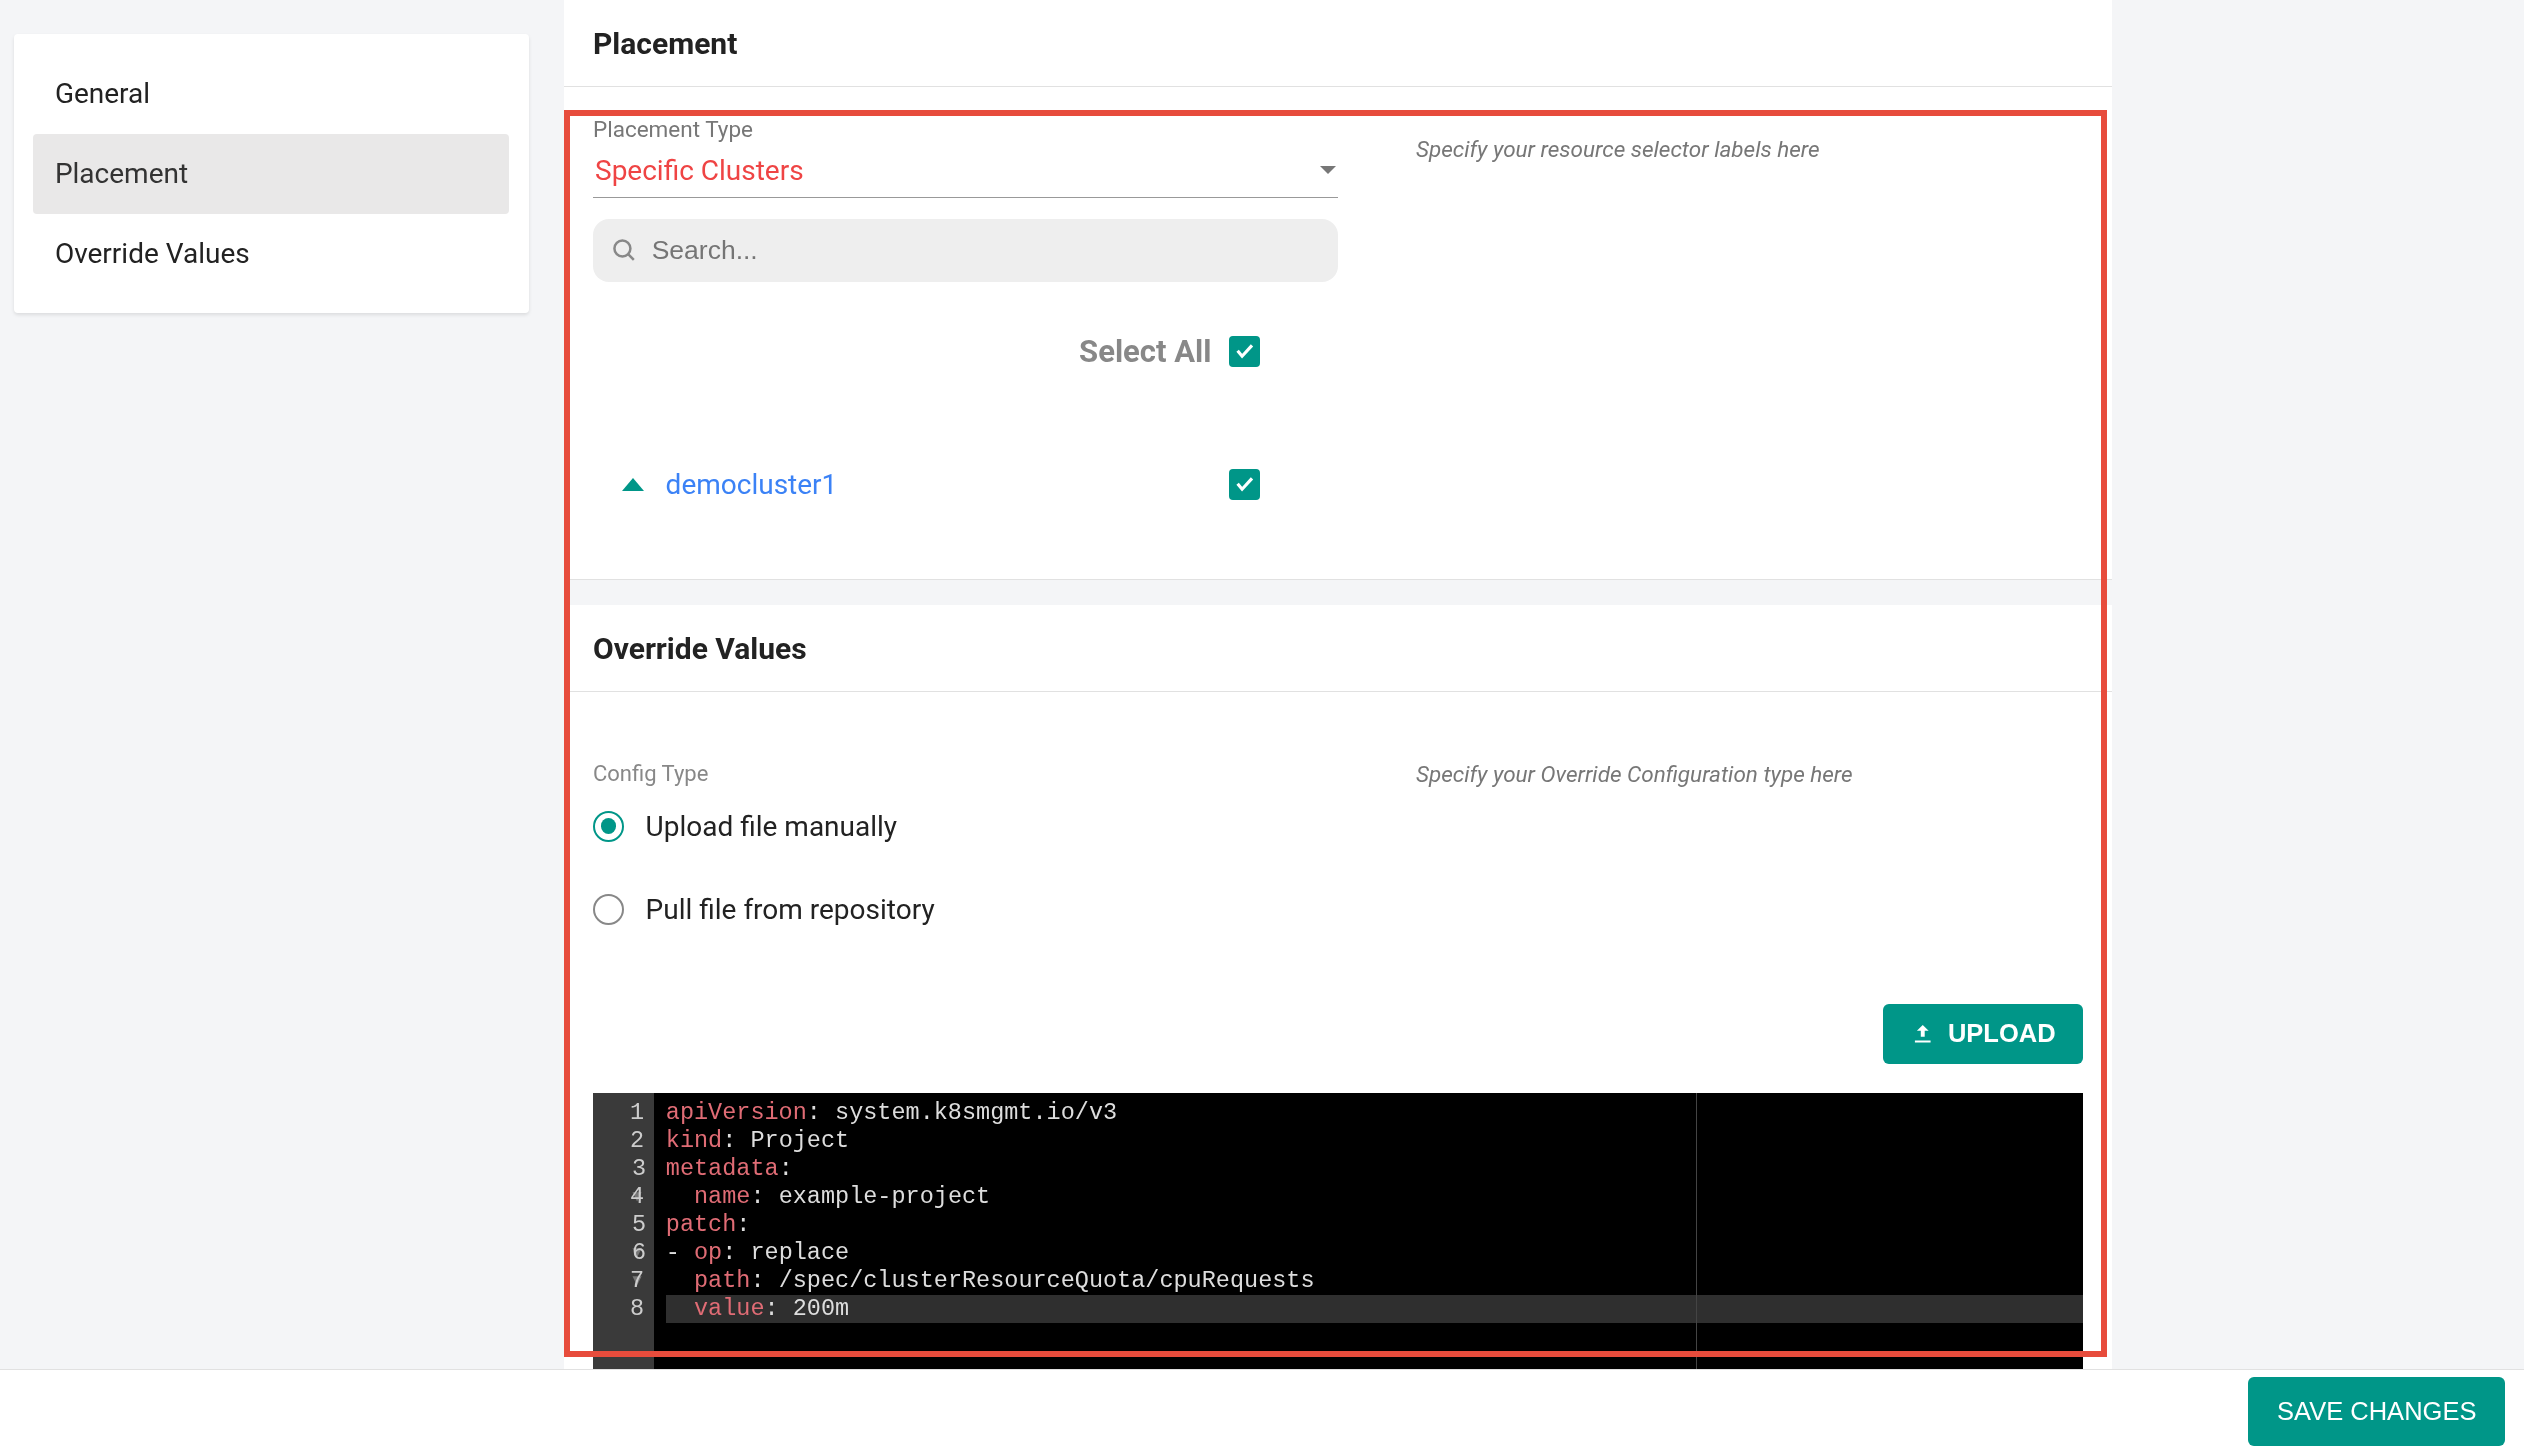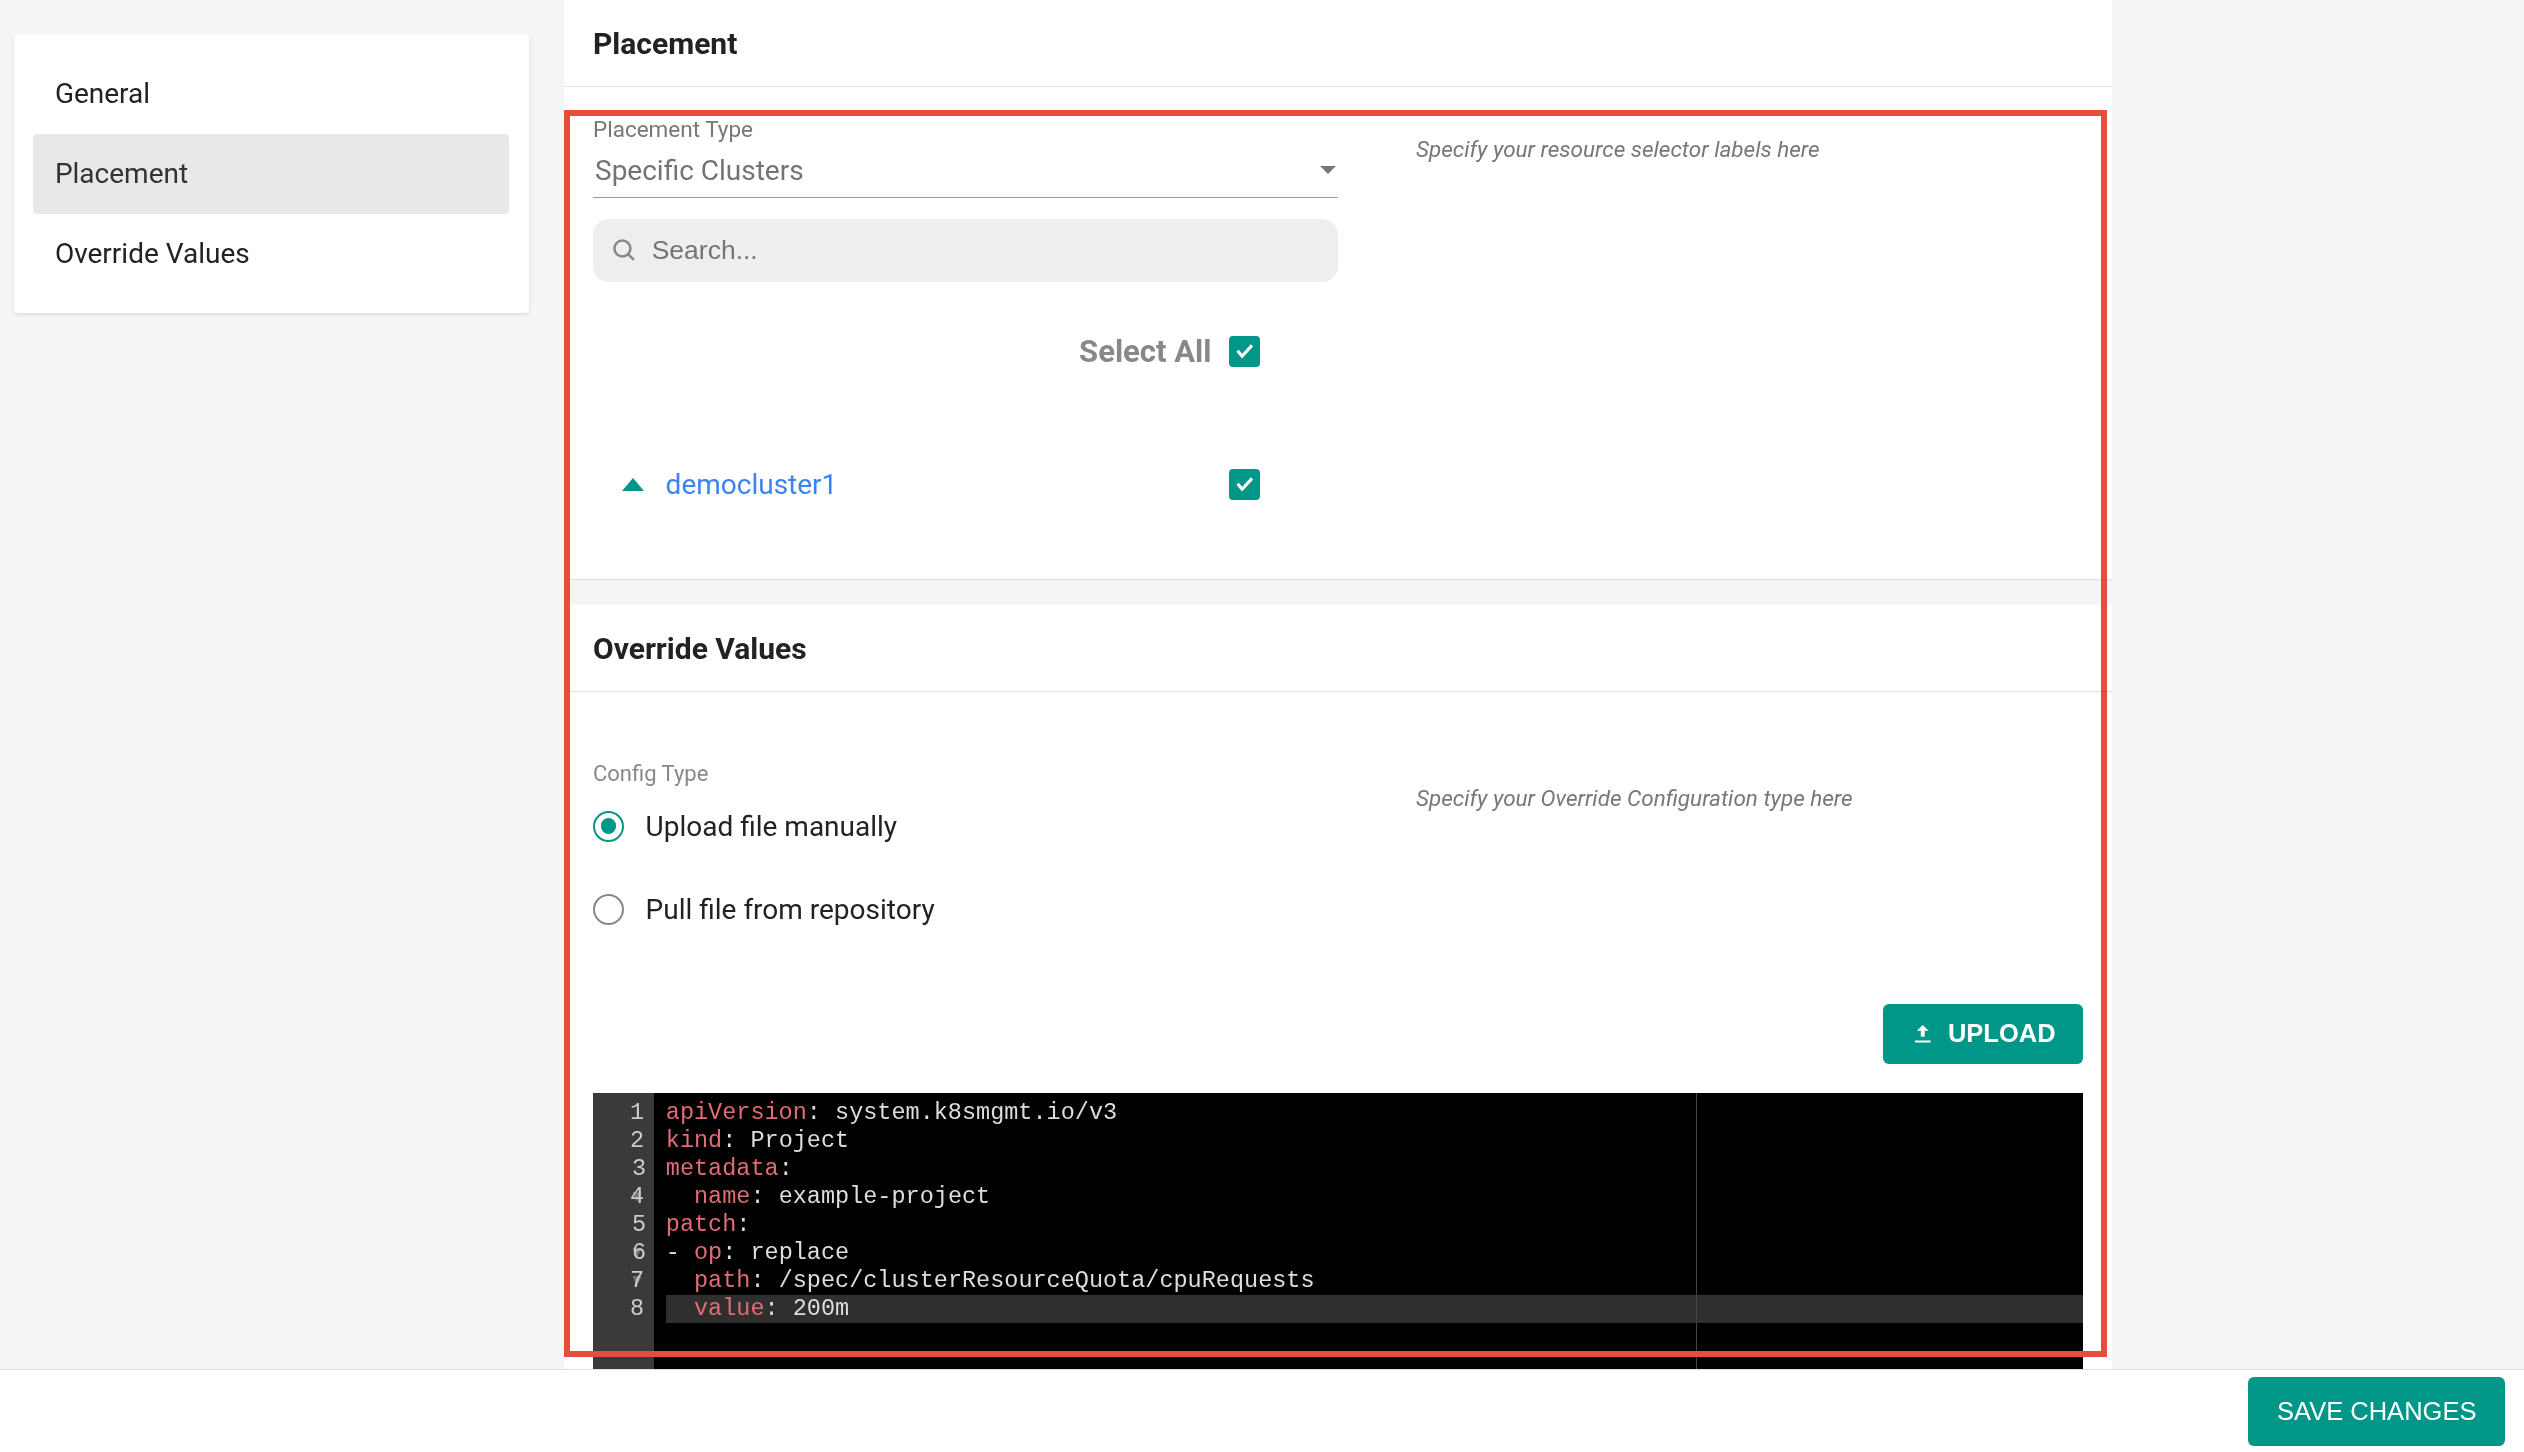--- a/index.html
+++ b/index.html
@@ -82,21 +82,21 @@
     color: #777;
     margin-bottom: 5.9px;
   }
   .select-field {
     display: flex;
     align-items: center;
     justify-content: space-between;
     border-bottom: 1px solid #999;
     padding: 5.9px 2px 9.8px 2px;
     font-size: 28px;
-    color: #737373;
+    color: #ef4444;
     cursor: pointer;
   }
   .caret-down {
     width: 0; height: 0;
     border-left: 8.8px solid transparent;
     border-right: 8.8px solid transparent;
     border-top: 8.8px solid #777;
   }
 
   .search-box {
@@ -168,21 +168,21 @@
     color: #777;
   }
 
   
   .override-gap { height: 25.5px; background: #f4f5f7; }
   .override-body {
     padding: 69px 29px 29px 29px;
   }
   .config-row { display: flex; gap: 78px; }
   .config-left { width: 745px; }
-  .config-right { flex:1;margin-top:24px; }
+  .config-right { flex:1; }
 
   .radio-group { margin-top: 23.5px; display: flex; flex-direction: column; gap: 50px; }
   .radio-item {
     display: flex;
     align-items: center;
     gap: 21.6px;
     font-size: 28px;
     color: #222;
     cursor: pointer;
   }

